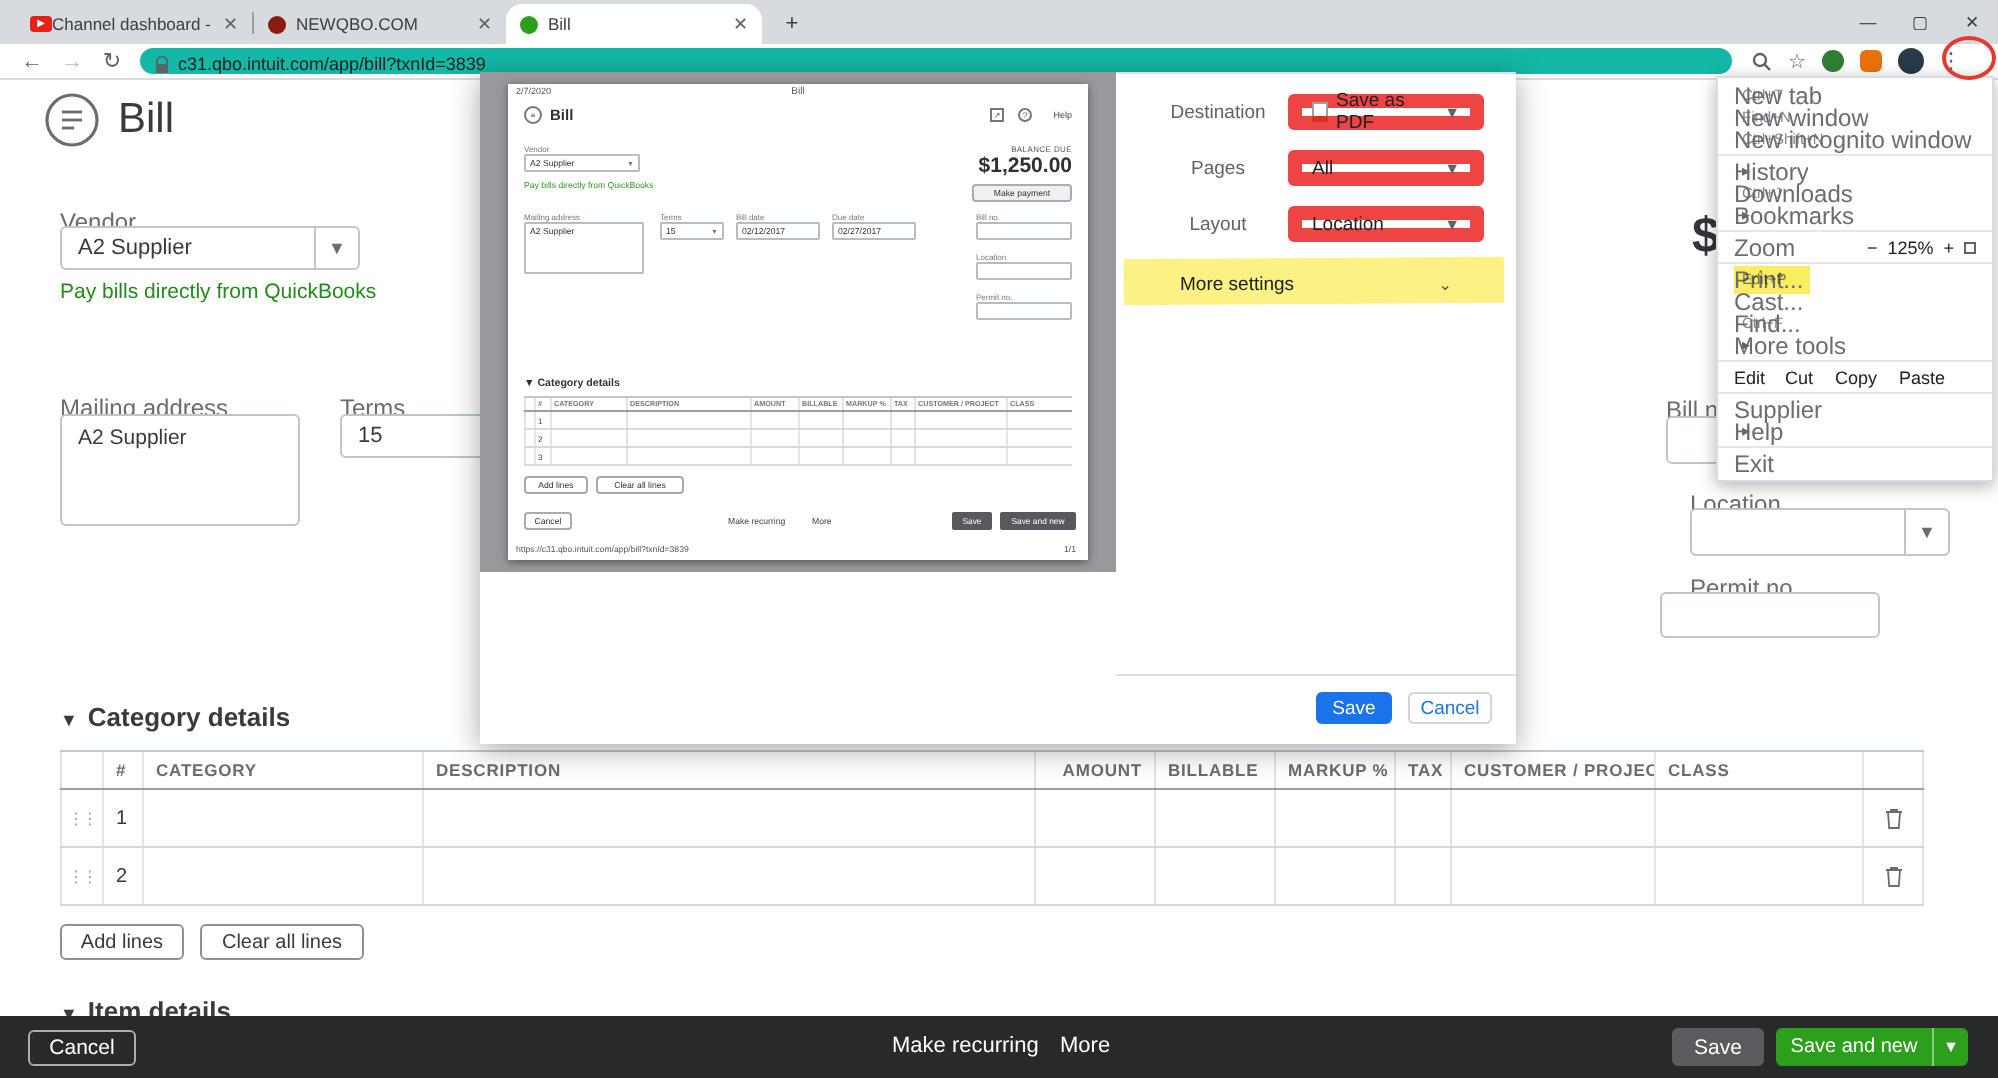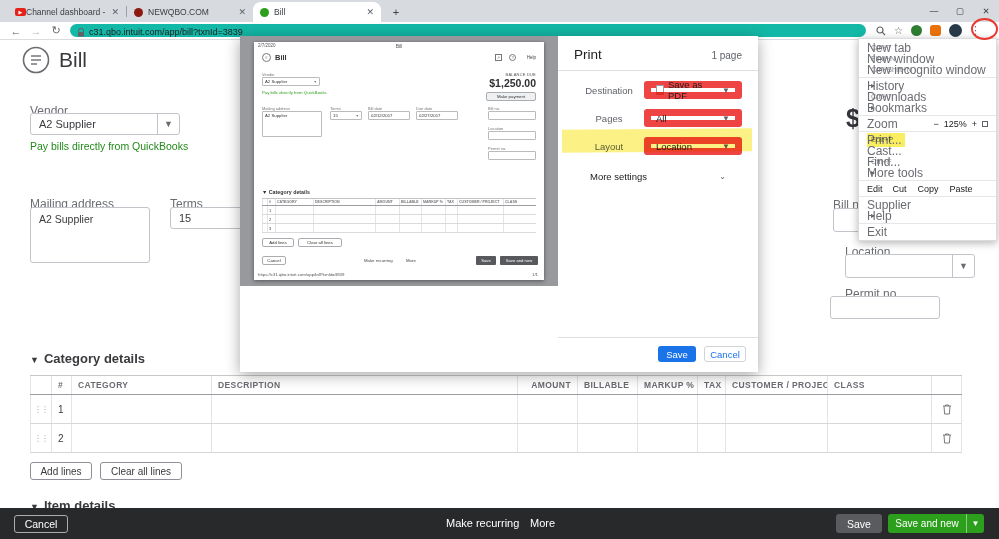--- a/index.html
+++ b/index.html
@@ -418,24 +418,20 @@
           <div class="mchip-dark" style="left:246px;top:214px;width:38px">Save and new</div>
 
           <span class="ph" style="left:4px;bottom:3px;font-size:4.3px">https://c31.qbo.intuit.com/app/bill?txnId=3839</span>
           <span class="ph" style="right:6px;bottom:3px;font-size:4.3px">1/1</span>
         </div>
       </div>
     </div>
 
     <div class="pd-panel">
       <div class="hl-layout"></div>
-      <div class="pd-head">
-        <span class="pd-title">Print</span>
-        <span class="pd-pages">1 page</span>
-      </div>
       <div class="pd-div"></div>
 
       <div class="pd-row">
         <span class="pd-lbl">Destination</span>
         <div class="pd-sel">
           <span class="pdf-ico"></span>
           <span>Save as PDF</span>
           <span class="pc">▼</span>
         </div>
       </div>

